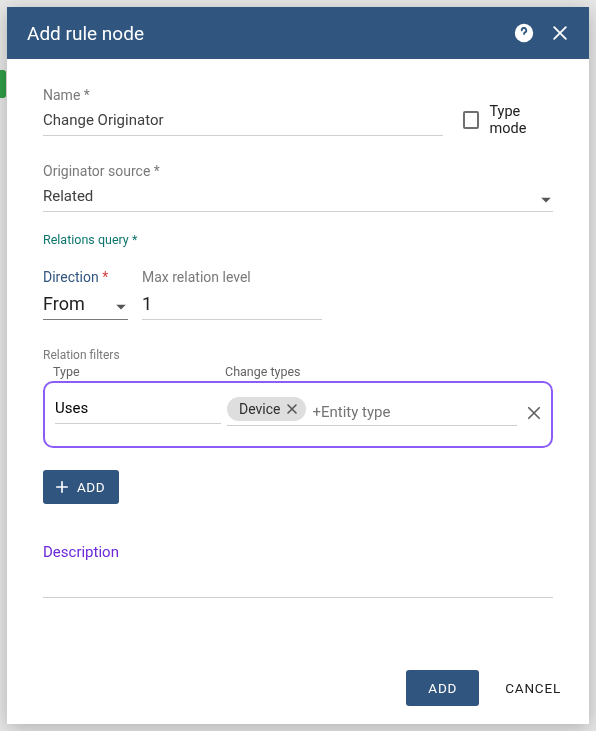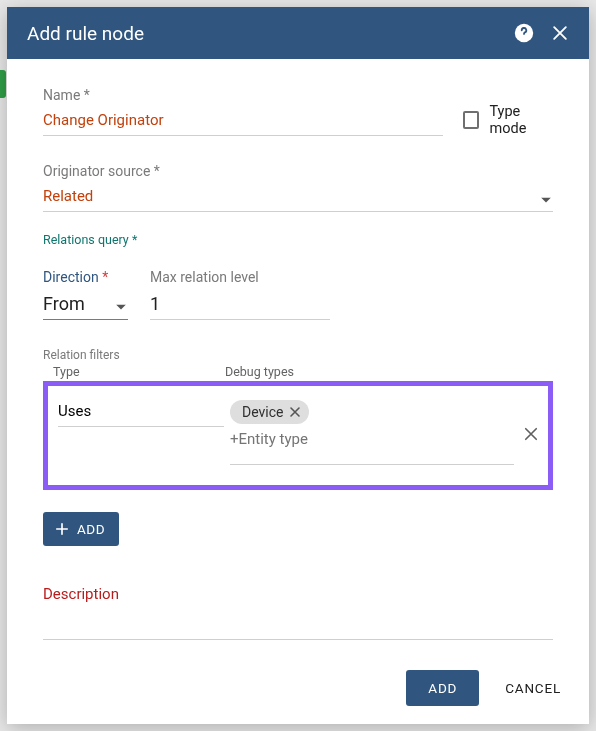--- a/index.html
+++ b/index.html
@@ -7,48 +7,48 @@
     .modal{position:absolute;left:7px;top:7px;right:7px;bottom:7px;background:#fff;box-shadow:0 4px 20px rgba(0,0,0,.25);display:flex;flex-direction:column}
     .modal-header{background:#305680;color:#fff;height:52px;display:flex;align-items:center;padding:0 18px 0 20px}
     .modal-title{font-size:19px;font-weight:400;flex:1}
     .header-icon{width:22px;height:22px;display:inline-flex;align-items:center;justify-content:center;cursor:pointer;margin-left:14px}
     .modal-body{flex:1;padding:28px 36px 0 36px;overflow:auto}
     .row{display:flex;align-items:flex-start}
     .small-label{font-size:14px;color:#7a7a7a;display:block;margin-bottom:4px}
     .small-label .req{color:inherit}
     .small-label.accent{color:#305680}
     .small-label.accent .req{color:#d23d3d}
-    .underline-input{border:none;border-bottom:1px solid #cfcfcf;background:transparent;font-size:15px;color:#c2410c;padding:4px 0 6px 0;width:100%;outline:none}
+    .underline-input{border:none;border-bottom:1px solid #cfcfcf;background:transparent;font-size:15px;color:#404040;padding:4px 0 6px 0;width:100%;outline:none}
     .select-wrap{position:relative}
     .select-caret{position:absolute;right:2px;top:50%;transform:translateY(-50%);pointer-events:none;color:#555}
     .checkbox-wrap{display:flex;align-items:center;margin-left:20px;margin-top:16px}
     .checkbox{width:18px;height:18px;border:2px solid #6f6f6f;border-radius:2px;margin-right:10px;cursor:pointer}
     .cb-label{font-size:14.5px;color:#212121}
     .section-label{font-size:12.5px;color:#0f766e;margin-bottom:12px}
-    .dir-max-row{display:flex;gap:22px;margin-bottom:14px}
+    .dir-max-row{display:flex;gap:14px;margin-bottom:14px}
     .dir-max-row .col{display:flex;flex-direction:column}
     .dir-input{border:none;border-bottom:1px solid #7a7a7a;background:transparent;font-size:18px;color:#212121;padding:4px 0 5px 0;outline:none}
     .dir-wrap{position:relative;width:85px}
     .max-wrap{width:180px}
     .filters-title{font-size:12px;color:#7a7a7a;margin:28px 0 2px 0}
     .filter-head{display:flex;margin:0 4px 2px 10px}
     .filter-head .h1{flex:0 0 172px;font-size:12.5px;color:#636363}
     .filter-head .h2{flex:1;font-size:12.5px;color:#636363}
-    .filter-row{border:5px solid #8b5cf6;border-radius:0;padding:10px 34px 20px 10px;display:flex;align-items:flex-start;position:relative}
+    .filter-row{border:2px solid #8b5cf6;border-radius:10px;padding:10px 34px 20px 10px;display:flex;align-items:flex-start;position:relative}
     .filter-type{flex:0 0 166px;margin-right:6px}
     .filter-type input{width:100%;border:none;border-bottom:1px solid #cfcfcf;font-size:15px;padding:6px 0;outline:none;background:transparent}
-    .chips-wrap{flex:1;border-bottom:1px solid #cfcfcf;padding:4px 0 16px 0;display:flex;align-items:flex-start;flex-wrap:wrap;gap:6px}
+    .chips-wrap{flex:1;border-bottom:1px solid #cfcfcf;padding:4px 0 4px 0;display:flex;align-items:flex-end;flex-wrap:wrap;gap:6px}
     .chip{background:#dedede;border-radius:14px;padding:4px 6px 4px 12px;display:inline-flex;align-items:center;font-size:14px;color:#303030}
     .chip-x{display:inline-flex;margin-left:4px;cursor:pointer;color:#555}
     .chip-input{border:none;outline:none;background:transparent;font-size:15px;color:#9e9e9e;min-width:100px}
     .row-remove{position:absolute;right:8px;top:50%;transform:translateY(-50%);cursor:pointer;color:#5f5f5f}
     .add-btn{margin-top:22px;background:#305680;color:#fff;border:none;border-radius:3px;padding:8px 14px 8px 10px;font-size:13.5px;letter-spacing:.5px;display:inline-flex;align-items:center;cursor:pointer}
     .add-btn svg{margin-right:6px}
     .desc-wrap{margin-top:38px;border-bottom:1px solid #cfcfcf;padding-bottom:36px}
-    .desc-label{font-size:15px;color:#b91c1c}
+    .desc-label{font-size:15px;color:#6d28d9}
     .modal-footer{padding:12px 20px 18px 20px;display:flex;justify-content:flex-end;align-items:center;gap:18px}
     .primary-btn{background:#305680;color:#fff;border:none;border-radius:3px;padding:10px 22px;font-size:13.5px;letter-spacing:.8px;cursor:pointer}
     .text-btn{background:transparent;border:none;color:#212121;font-size:13.5px;letter-spacing:.8px;cursor:pointer;padding:10px 8px}
     .bg-bar{position:absolute;left:0;top:70px;width:6px;height:28px;background:#2f9e46;border-radius:0 3px 3px 0}
   </style>
 </head>
 <body>
 
 <div class="bg-bar"></div>
 
@@ -118,21 +118,21 @@
         <div class="max-wrap">
           <input class="dir-input" style="width: 100%; border-bottom-color: rgb(207, 207, 207);" value="1">
         </div>
       </div>
     </div>
 
     <div class="filters-title">Relation filters</div>
 
     <div class="filter-head">
       <div class="h1">Type</div>
-      <div class="h2">Debug types</div>
+      <div class="h2">Change types</div>
     </div>
 
     <div class="filter-row">
       <div class="filter-type">
         <input value="Uses" style="">
       </div>
       <div class="chips-wrap">
         <span class="chip">
           <span>Device</span>
           <span class="chip-x">

